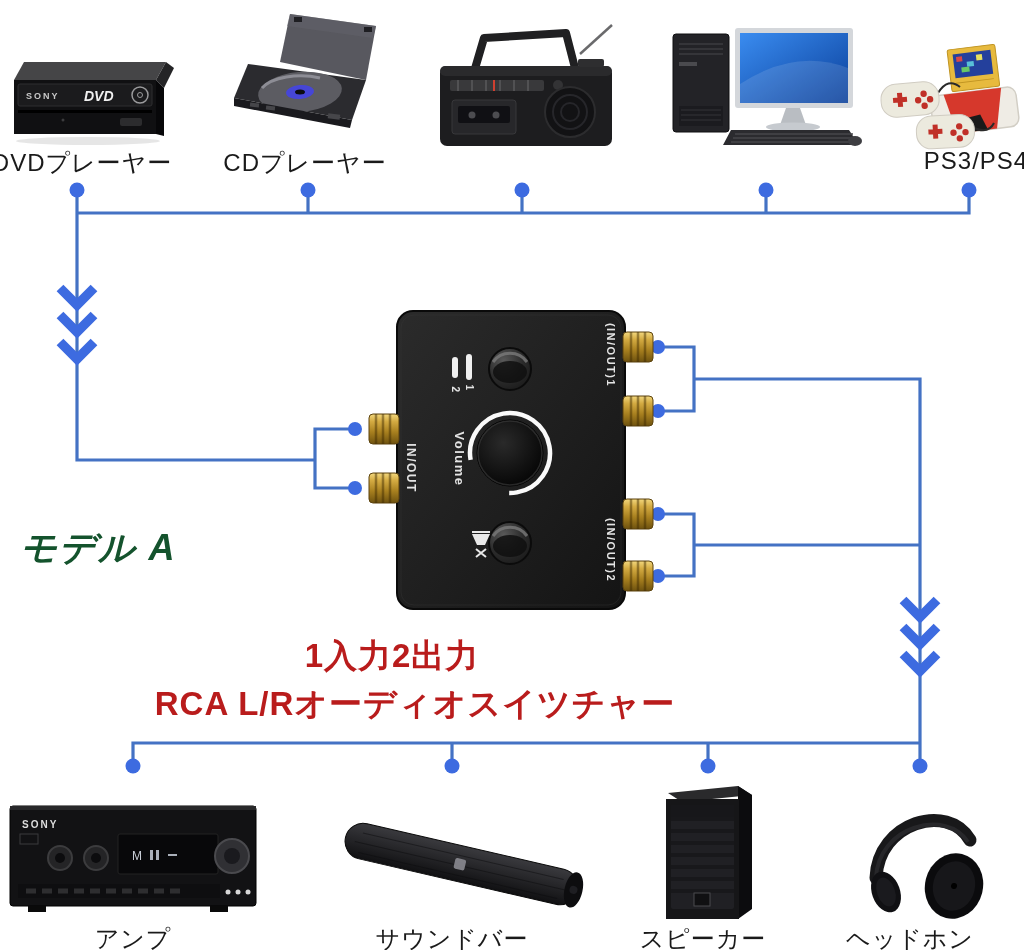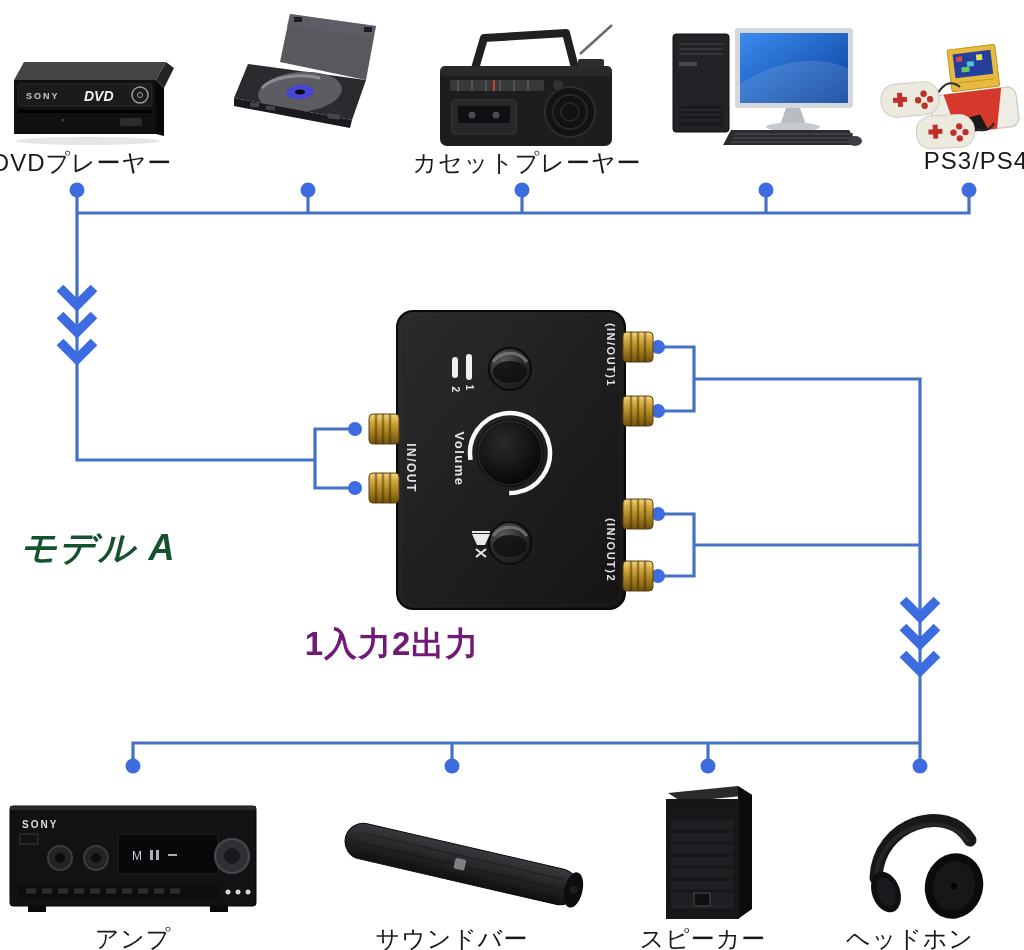--- a/index.html
+++ b/index.html
@@ -15,21 +15,21 @@
   .dev-label {
     position:absolute; transform:translateX(-50%); white-space:nowrap;
     font-size:24px; color:var(--color-label-text,#1a1a1a); letter-spacing:1px;
   }
   .model-label {
     position:absolute; left:20px; top:524px; font-size:36px; font-weight:bold;
     font-style:italic; color:#14532d; letter-spacing:2px; white-space:nowrap;
   }
   .title-line {
     position:absolute; transform:translateX(-50%); white-space:nowrap;
-    font-size:33px; font-weight:bold; color:#701a75; letter-spacing:1px;
+    font-size:33px; font-weight:bold; color:#b91c1c; letter-spacing:1px;margin-top:12px;
   }
   .devtxt { fill:#e4e4e4; font-weight:bold; letter-spacing:1.5px;
             font-family:"Liberation Sans","DejaVu Sans",sans-serif; }
 </style>
 </head>
 <body>
 
 <div id="canvas">
 
   <svg class="layer" width="1024" height="950">
@@ -329,25 +329,26 @@
       <ellipse cx="26" cy="94" rx="9" ry="15" fill="#1a1a1e"></ellipse>
     </g>
     <g transform="rotate(14 94 88)">
       <ellipse cx="94" cy="88" rx="29" ry="33" fill="#0b0b0d"></ellipse>
       <ellipse cx="94" cy="88" rx="21" ry="25" fill="#17171a"></ellipse>
       <circle cx="94" cy="88" r="3" fill="#000"></circle>
     </g>
   </svg>
 
   <div class="dev-label" style="left:82px;top:147px">DVDプレーヤー</div>
-  <div class="dev-label" style="left:527px;top:147px">カセットプレーヤー</div>
+  <div class="dev-label" style="left:305px;top:147px">CDプレーヤー</div>
   <div class="dev-label" style="left:976px;top:147px">PS3/PS4</div>
 
   <div class="model-label">モデル A</div>
 
   <div class="title-line" style="left:392px;top:622px">1入力2出力</div>
+  <div class="title-line" style="left:415px;top:670px">RCA L/Rオーディオスイツチャー</div>
 
   <div class="dev-label" style="left:133px;top:923px">アンプ</div>
   <div class="dev-label" style="left:452px;top:923px">サウンドバー</div>
   <div class="dev-label" style="left:703px;top:923px">スピーカー</div>
   <div class="dev-label" style="left:910px;top:923px">ヘッドホン</div>
 
 </div>
 
 </body></html>

